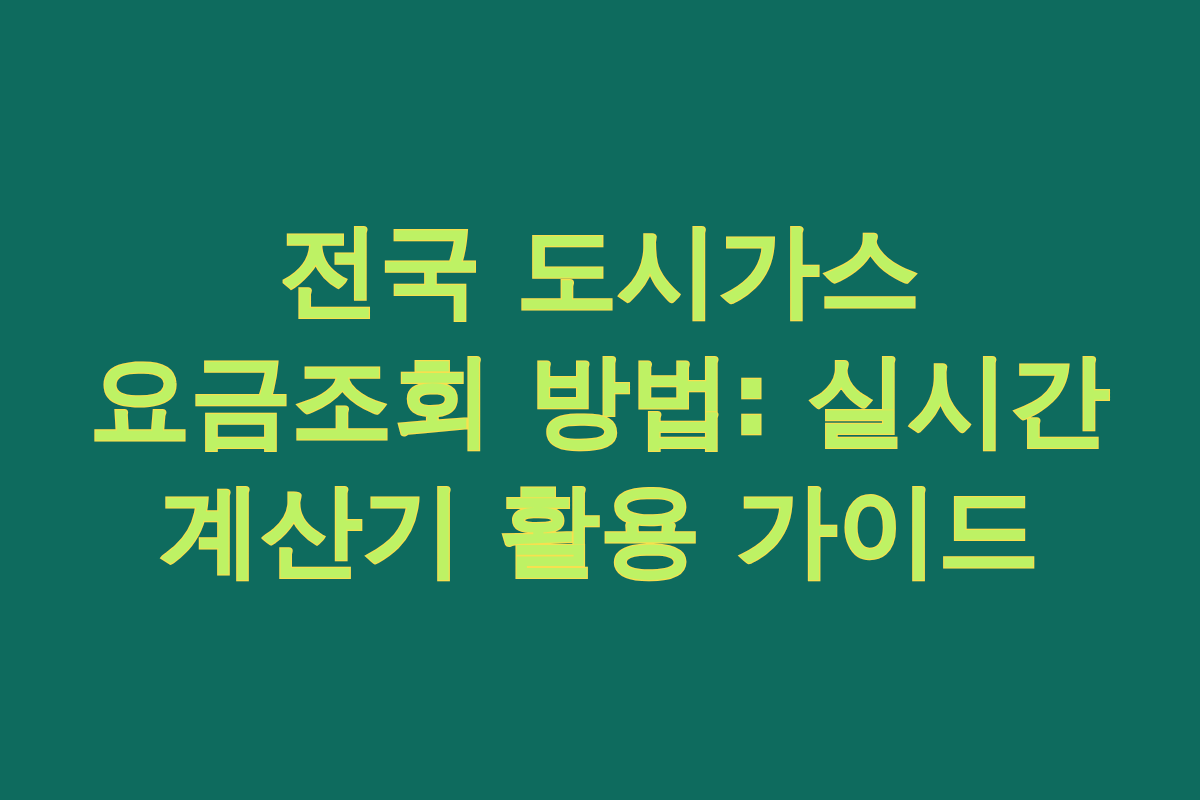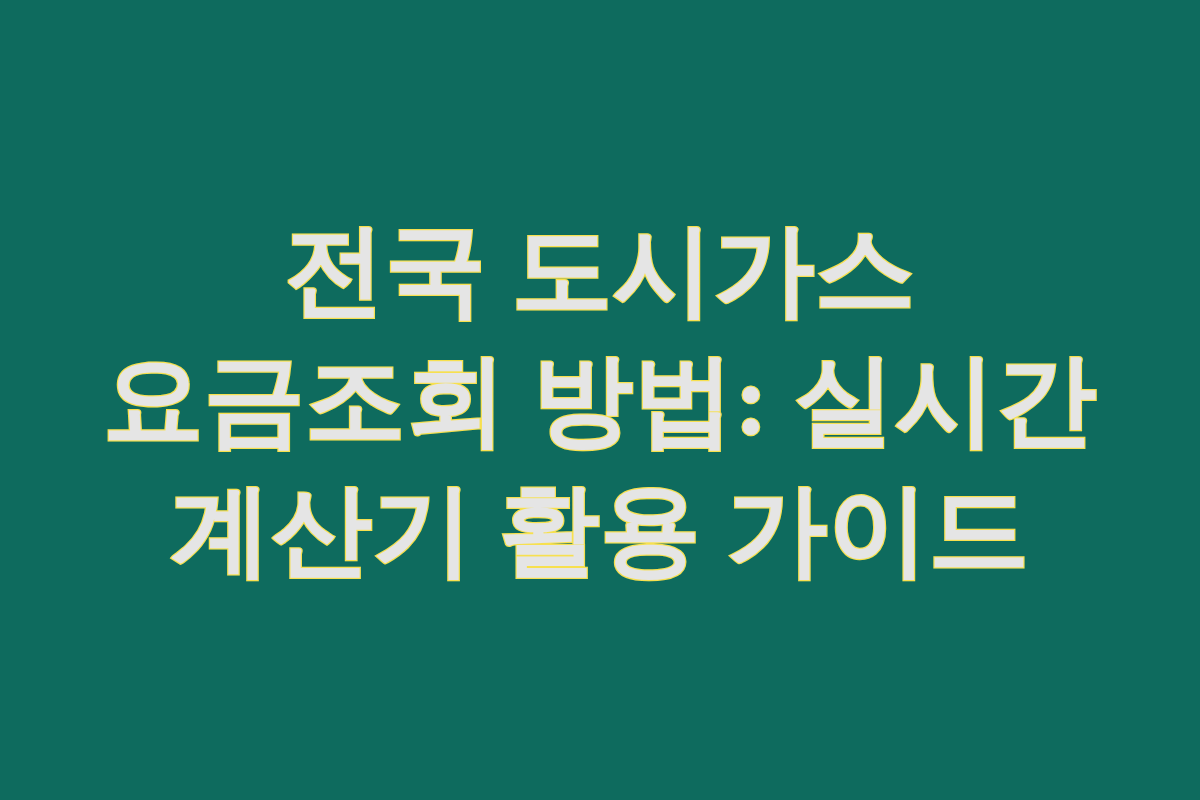--- a/index.html
+++ b/index.html
@@ -59,16 +59,16 @@
     -webkit-text-stroke: 2.5px #f7e04f;
   }
 </style>
 </head>
 <body>
 
 <div class="banner-card" style="background-color: rgb(14, 107, 94);">
 
   <div class="banner-inner">
 
-    <h1 class="banner-title" style="color: #e5e5e5; font-size: 100.5px; font-family: Liberation Serif, serif;">전국 도시가스 요금조회 방법: 실시간 계산기 활용 가이드</h1>
+    <h1 class="banner-title" style="color: #bef264; font-size: 100.5px;">전국 도시가스 요금조회 방법: 실시간 계산기 활용 가이드</h1>
 
   </div>
 </div>
 
 </body></html>

